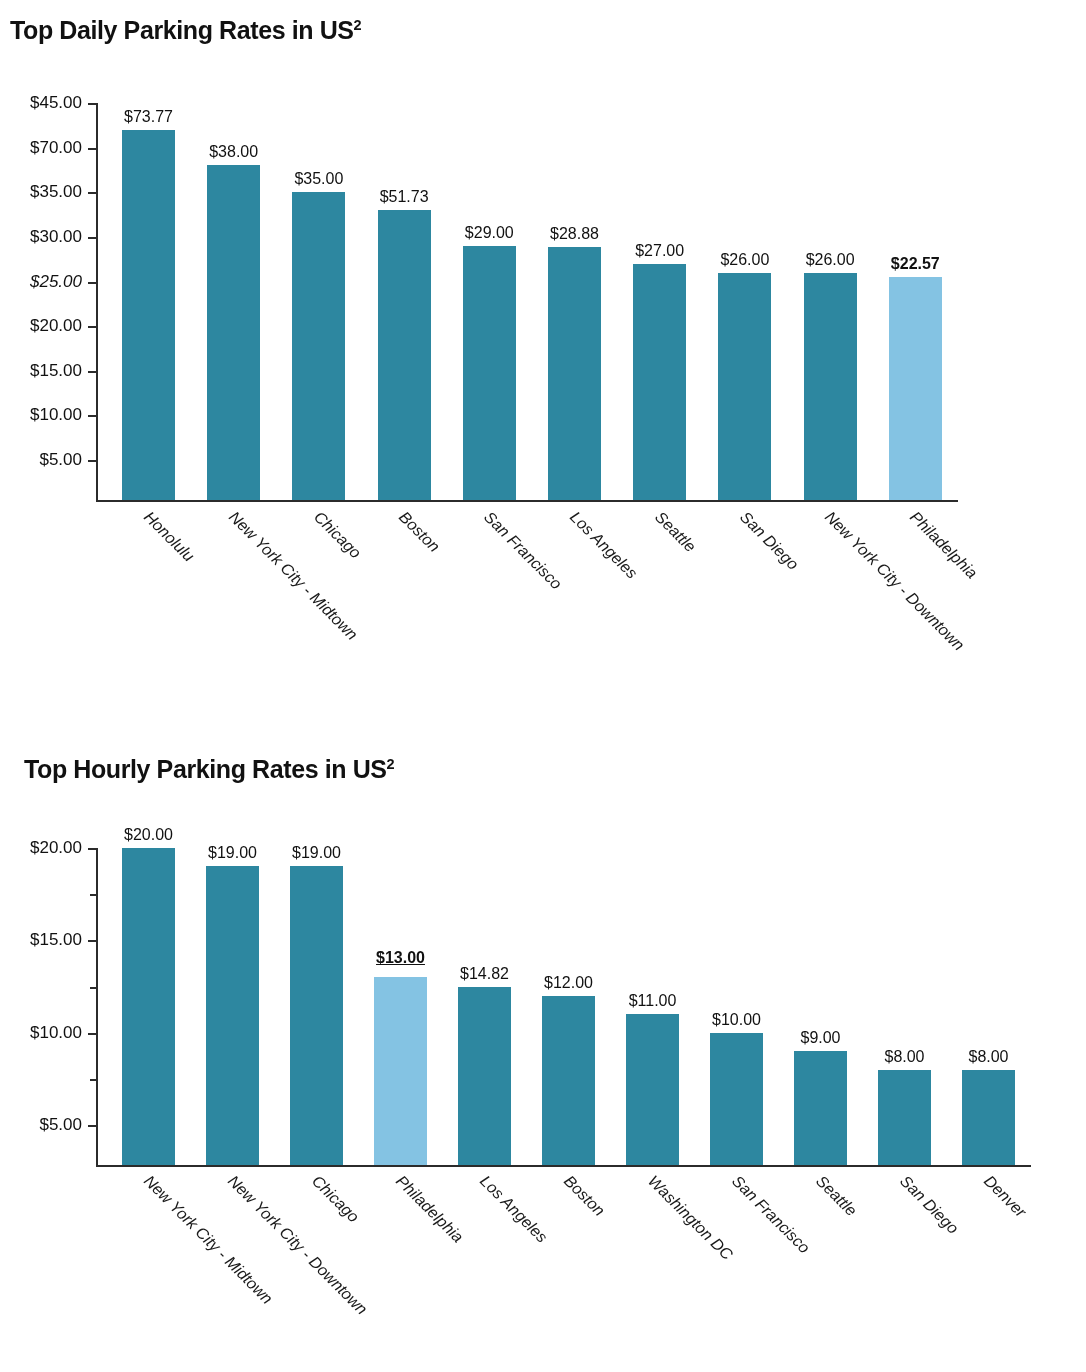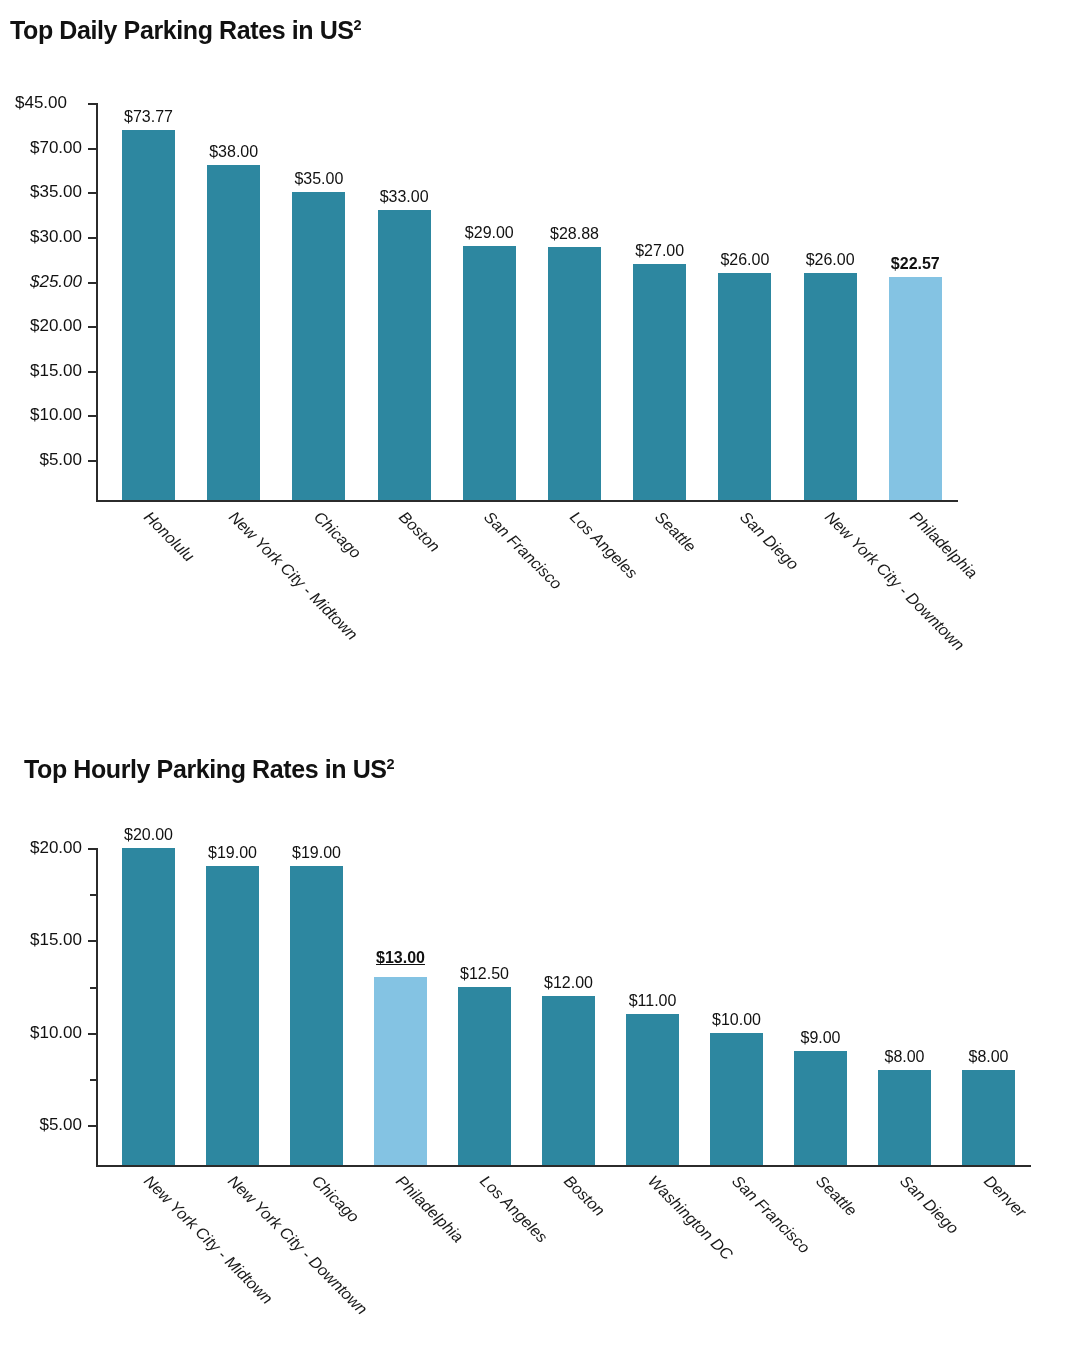--- a/index.html
+++ b/index.html
@@ -88,21 +88,21 @@
 <body>
 
 <section class="chart-block" id="block0" style="top:0;">
   <h2 class="chart-title" style="position:absolute;left:10px;top:16px;">
     <span>Top Daily Parking Rates in US</span><sup>2</sup>
   </h2>
   <div class="plot" id="plot0">
       <div class="axis-line-y" style="left: 96px; top: 103px; height: 397px;"></div>
       <div class="axis-line-x" style="left: 96px; top: 500px; width: 861.8px;"></div>
       <div class="tick" style="left: 88px; top: 103px; width: 8px;"></div>
-      <div class="ylabel" style="left: 0px; width: 82px; top: 103px; text-align: center;">$45.00</div>
+      <div class="ylabel" style="left: 0px; width: 82px; top: 103px;">$45.00</div>
       <div class="tick" style="left: 88px; top: 147.625px; width: 8px;"></div>
       <div class="ylabel" style="left: 0px; width: 82px; top: 147.625px;">$70.00</div>
       <div class="tick" style="left: 88px; top: 192.25px; width: 8px;"></div>
       <div class="ylabel" style="left: 0px; width: 82px; top: 192.25px;">$35.00</div>
       <div class="tick" style="left: 88px; top: 236.875px; width: 8px;"></div>
       <div class="ylabel" style="left: 0px; width: 82px; top: 236.875px;">$30.00</div>
       <div class="tick" style="left: 88px; top: 281.5px; width: 8px;"></div>
       <div class="ylabel" style="left: 0px; width: 82px; top: 281.5px; font-style: italic;">$25.00</div>
       <div class="tick" style="left: 88px; top: 326.125px; width: 8px;"></div>
       <div class="ylabel" style="left: 0px; width: 82px; top: 326.125px;">$20.00</div>
@@ -115,21 +115,21 @@
       <div class="bar" style="left: 122px; top: 129.775px; width: 53px; height: 370.225px;"></div>
       <div class="bar-value" style="left: 148.5px; top: 125.775px;">$73.77</div>
       <div class="cat-label" style="left: 152.5px; top: 508px;">Honolulu</div>
       <div class="bar" style="left: 207.2px; top: 165.475px; width: 53px; height: 334.525px;"></div>
       <div class="bar-value" style="left: 233.7px; top: 161.475px;">$38.00</div>
       <div class="cat-label" style="left: 237.7px; top: 508px;">New York City - Midtown</div>
       <div class="bar" style="left: 292.4px; top: 192.25px; width: 53px; height: 307.75px;"></div>
       <div class="bar-value" style="left: 318.9px; top: 188.25px;">$35.00</div>
       <div class="cat-label" style="left: 322.9px; top: 508px;">Chicago</div>
       <div class="bar" style="left: 377.6px; top: 210.1px; width: 53px; height: 289.9px;"></div>
-      <div class="bar-value" style="left: 404.1px; top: 206.1px;">$33.00</div>
+      <div class="bar-value" style="left: 404.1px; top: 206.1px;">$51.73</div>
       <div class="cat-label" style="left: 408.1px; top: 508px;">Boston</div>
       <div class="bar" style="left: 462.8px; top: 245.8px; width: 53px; height: 254.2px;"></div>
       <div class="bar-value" style="left: 489.3px; top: 241.8px;">$29.00</div>
       <div class="cat-label" style="left: 493.3px; top: 508px;">San Francisco</div>
       <div class="bar" style="left: 548px; top: 246.871px; width: 53px; height: 253.129px;"></div>
       <div class="bar-value" style="left: 574.5px; top: 242.871px;">$28.88</div>
       <div class="cat-label" style="left: 578.5px; top: 508px;">Los Angeles</div>
       <div class="bar" style="left: 633.2px; top: 263.65px; width: 53px; height: 236.35px;"></div>
       <div class="bar-value" style="left: 659.7px; top: 259.65px;">$27.00</div>
       <div class="cat-label" style="left: 663.7px; top: 508px;">Seattle</div>
@@ -169,21 +169,21 @@
       <div class="bar" style="left: 206px; top: 866.467px; width: 53px; height: 298.533px;"></div>
       <div class="bar-value" style="left: 232.5px; top: 862.467px;">$19.00</div>
       <div class="cat-label" style="left: 236.5px; top: 1172px;">New York City - Downtown</div>
       <div class="bar" style="left: 290px; top: 866.467px; width: 53px; height: 298.533px;"></div>
       <div class="bar-value" style="left: 316.5px; top: 862.467px;">$19.00</div>
       <div class="cat-label" style="left: 320.5px; top: 1172px;">Chicago</div>
       <div class="bar highlight" style="left: 374px; top: 977.267px; width: 53px; height: 187.733px;"></div>
       <div class="bar-value bold" style="left: 400.5px; top: 967px; text-decoration: underline;">$13.00</div>
       <div class="cat-label" style="left: 404.5px; top: 1172px;">Philadelphia</div>
       <div class="bar" style="left: 458px; top: 986.5px; width: 53px; height: 178.5px;"></div>
-      <div class="bar-value" style="left: 484.5px; top: 982.5px;">$12.50</div>
+      <div class="bar-value" style="left: 484.5px; top: 982.5px;">$14.82</div>
       <div class="cat-label" style="left: 488.5px; top: 1172px;">Los Angeles</div>
       <div class="bar" style="left: 542px; top: 995.733px; width: 53px; height: 169.267px;"></div>
       <div class="bar-value" style="left: 568.5px; top: 991.733px;">$12.00</div>
       <div class="cat-label" style="left: 572.5px; top: 1172px;">Boston</div>
       <div class="bar" style="left: 626px; top: 1014.2px; width: 53px; height: 150.8px;"></div>
       <div class="bar-value" style="left: 652.5px; top: 1010.2px;">$11.00</div>
       <div class="cat-label" style="left: 656.5px; top: 1172px;">Washington DC</div>
       <div class="bar" style="left: 710px; top: 1032.67px; width: 53px; height: 132.333px;"></div>
       <div class="bar-value" style="left: 736.5px; top: 1028.67px;">$10.00</div>
       <div class="cat-label" style="left: 740.5px; top: 1172px;">San Francisco</div>

